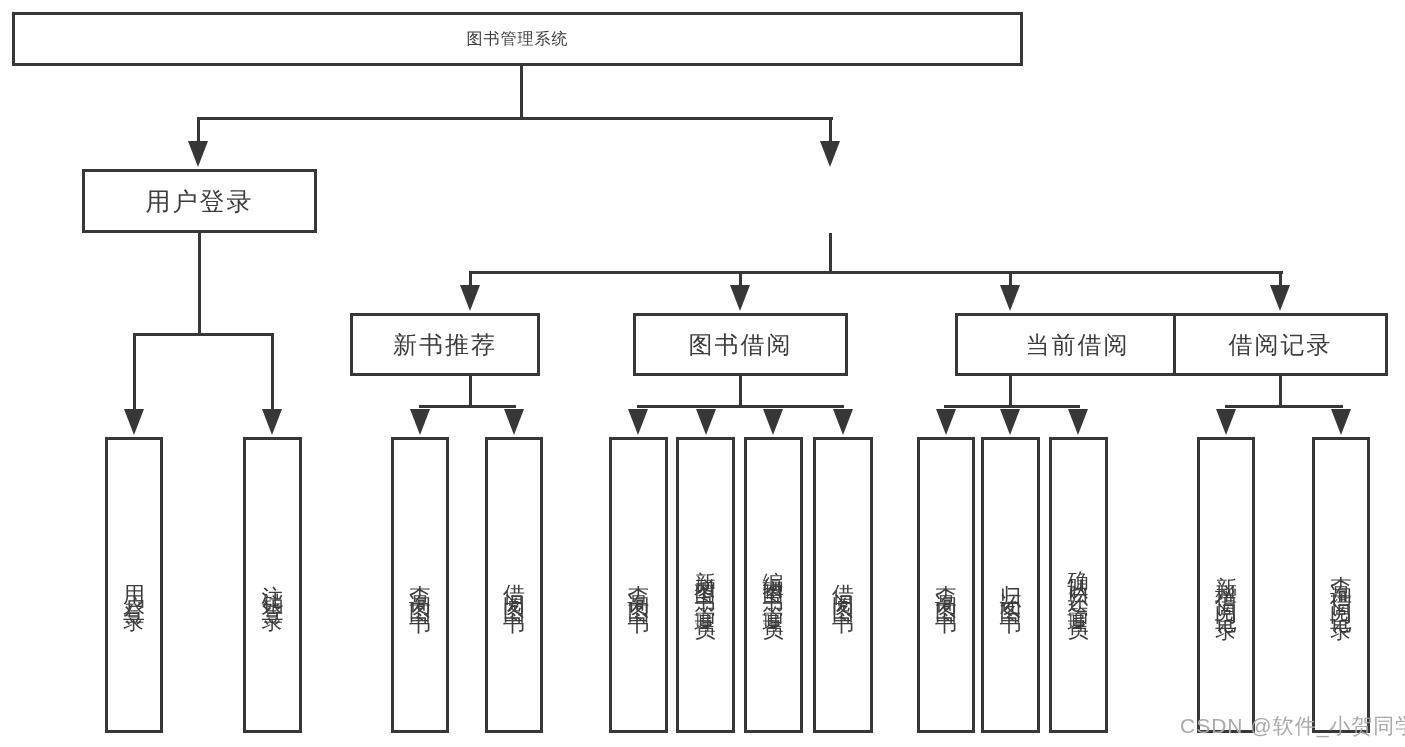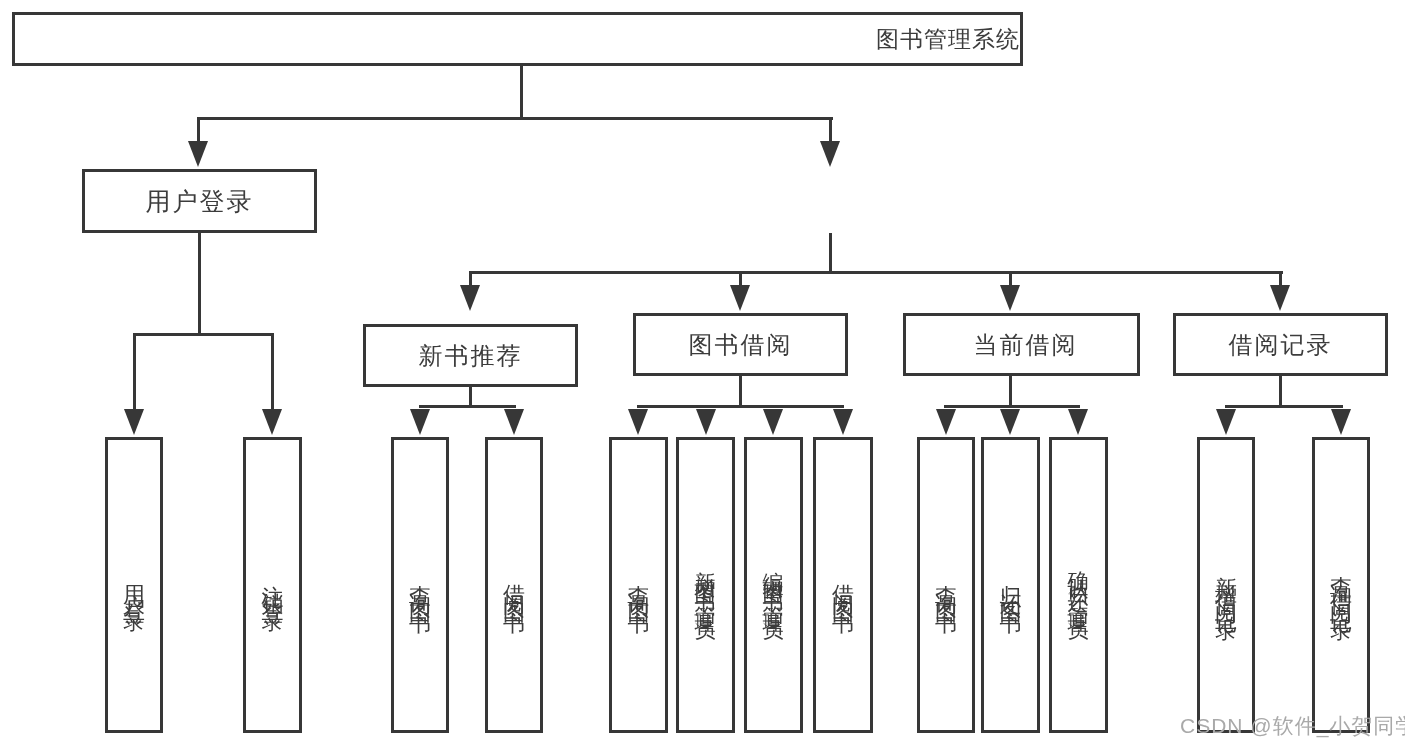--- a/index.html
+++ b/index.html
@@ -14,21 +14,21 @@
     position:relative;width:1405px;height:747px;background:var(--bg);
     overflow:hidden;
   }
   
   .hnode{
     position:absolute;box-sizing:border-box;background:#fff;
     border:3px solid var(--line);
     display:flex;align-items:center;justify-content:center;
     color:var(--text);
   }
-  .hnode.root{font-size:23px;letter-spacing:1px;justify-content:flex-end;}
+  .hnode.root{font-size:16px;letter-spacing:1px;}
   .hnode.l2{font-size:25px;letter-spacing:2px;}
   .hnode.l3{font-size:24px;letter-spacing:2px;}
   .vnode{
     position:absolute;box-sizing:border-box;background:#fff;
     border:3px solid var(--line);
     display:flex;align-items:center;justify-content:center;
     color:var(--text);
   }
   .vnode span{
     writing-mode:vertical-rl;text-orientation:mixed;
@@ -117,27 +117,27 @@
   </div>
 
   <div class="hnode root" style="left:12px;top:12px;width:1011px;height:54px;">
     <span>图书管理系统</span>
   </div>
 
   <div class="hnode l2" style="left:82px;top:169px;width:235px;height:64px;">
     <span>用户登录</span>
   </div>
 
-  <div class="hnode l3" style="left:363px;top:313px;width:215px;height:63px;margin-top:11px;">
+  <div class="hnode l3" style="left:350px;top:313px;width:190px;height:63px;">
     <span>新书推荐</span>
   </div>
   <div class="hnode l3" style="left:633px;top:313px;width:215px;height:63px;">
     <span>图书借阅</span>
   </div>
-  <div class="hnode l3" style="left:903px;top:313px;width:237px;height:63px;padding-left:8px;">
+  <div class="hnode l3" style="left:955px;top:313px;width:237px;height:63px;padding-left:8px;">
     <span>当前借阅</span>
   </div>
   <div class="hnode l3" style="left:1173px;top:313px;width:215px;height:63px;">
     <span>借阅记录</span>
   </div>
 
   <div class="vnode" style="left:105px;top:437px;width:58px;height:296px;">
     <span>用户登录</span>
   </div>
   <div class="vnode" style="left:243px;top:437px;width:59px;height:296px;">

